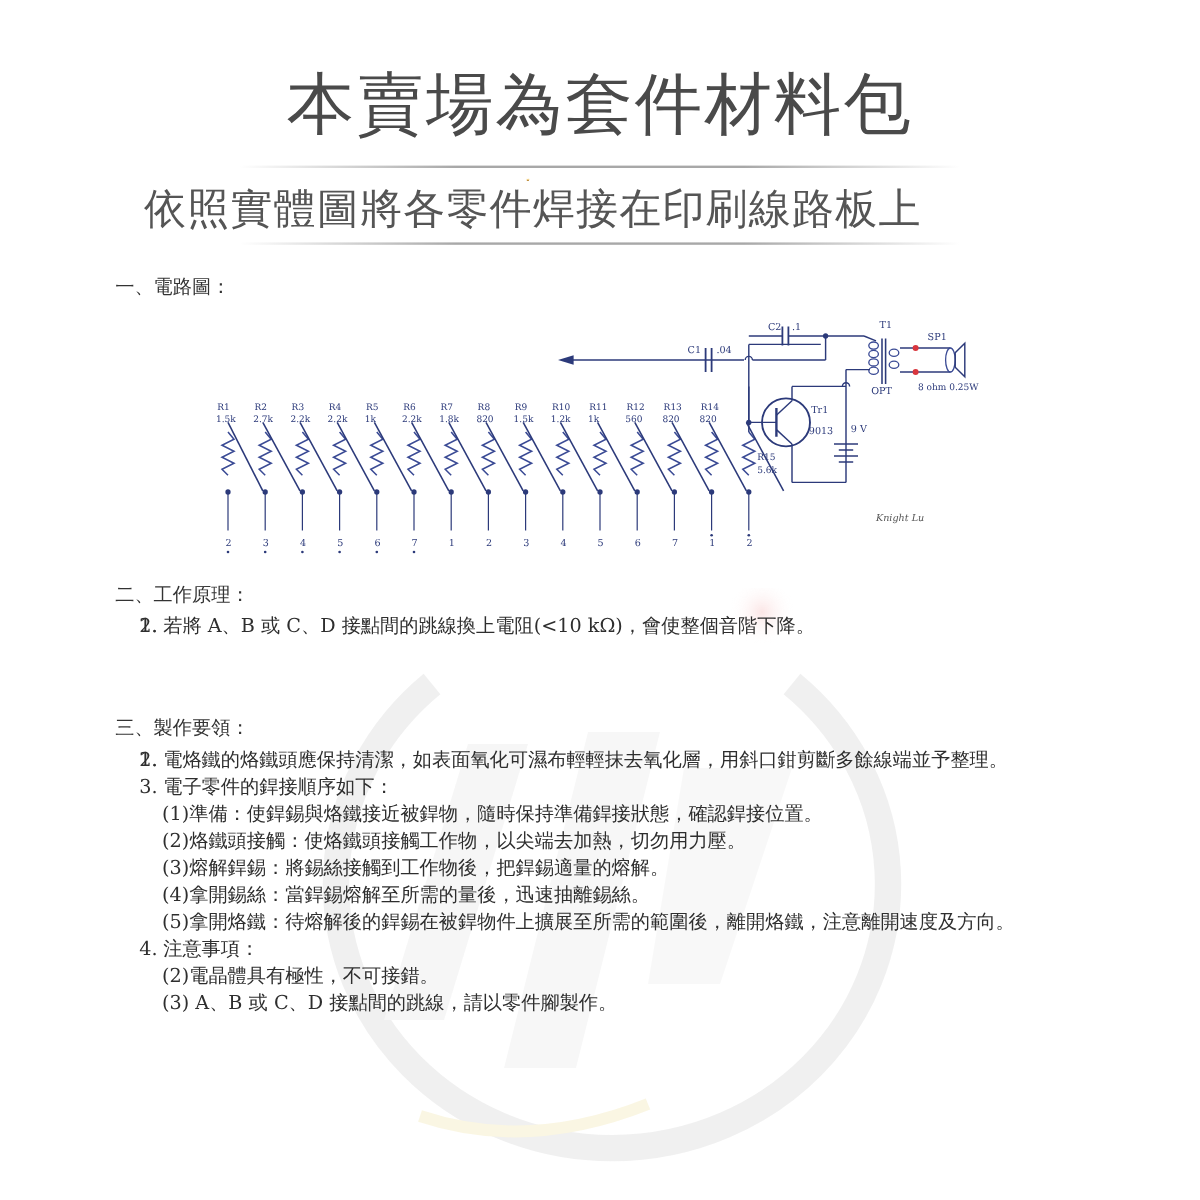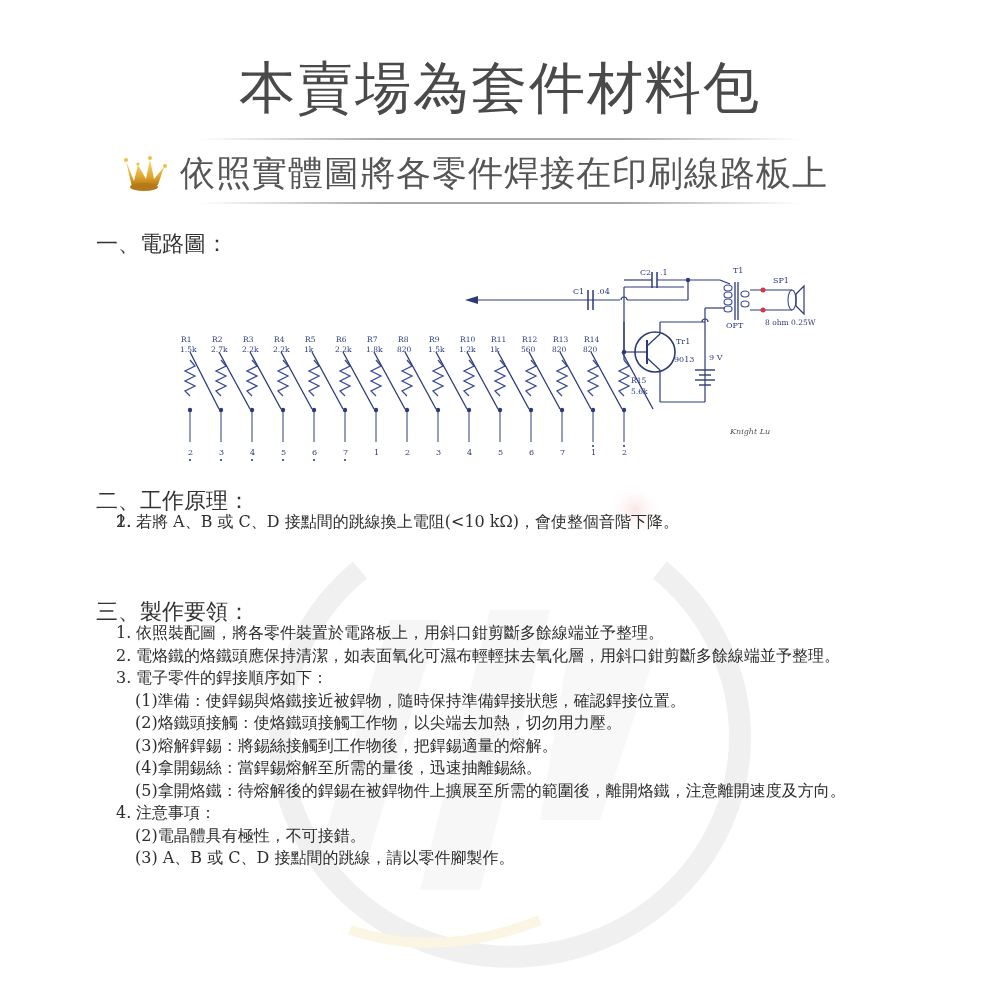--- a/index.html
+++ b/index.html
@@ -5,25 +5,25 @@
     html, body { margin: 0; padding: 0; background: #ffffff; }
     body { width: 1000px; height: 1000px; position: relative; overflow: hidden;
       font-family: "DejaVu Serif", "Liberation Serif", serif; color: #2a2a2a; }
     .page-title { position: absolute; left: 0; top: 48px; width: 1000px; text-align: center;
       font-family: "DejaVu Sans", "Liberation Sans", sans-serif; font-size: 56px; font-weight: 300;
       color: #4a4a4a; letter-spacing: 2px; line-height: 80px; }
     .sep { position: absolute; height: 2px;
       background: linear-gradient(to right, rgba(160,160,160,0), #a8a8a8 30%, #a8a8a8 70%, rgba(160,160,160,0)); }
     .sep-1 { left: 200px; top: 138px; width: 600px; }
     .sep-2 { left: 200px; top: 202px; width: 600px; }
-    .subtitle { position: absolute; left: 120px; top: 148px; height: 50px; display: flex; align-items: center; }
+    .subtitle { position: absolute; left: 120px; top: 148px; height: 50px; display: flex; align-items: center; flex-direction: column; }
     .crown { width: 52px; height: 44px; margin-right: 8px; }
     .subtitle-text { font-family: "DejaVu Sans", "Liberation Sans", sans-serif; font-size: 35px;
       color: #555; font-weight: 300; letter-spacing: 1px; }
-    .section-heading { position: absolute; font-size: 22px; color: #333;
+    .section-heading { position: absolute; font-size: 16px; color: #333;
       font-family: "DejaVu Sans", "Liberation Sans", sans-serif; }
     .sh-1 { left: 96px; top: 229px; }
     .sh-2 { left: 96px; top: 486px; }
     .sh-3 { left: 96px; top: 597px; }
     .schematic { position: absolute; left: 160px; top: 262px; width: 680px; height: 210px; }
     .text-block { position: absolute; left: 108px; font-size: 16px; line-height: 22.5px; color: #2e2e2e; }
     .tb-2 { top: 511px; width: 800px; }
     .tb-3 { top: 622px; width: 800px; }
     .item { position: relative; padding-left: 28px; }
     .item .num { position: absolute; left: 8px; top: 0; }
@@ -257,21 +257,20 @@
   <div class="item">
     <span class="num">2.</span>
     <span>若將 A、B 或 C、D 接點間的跳線換上電阻(&lt;10 kΩ)，會使整個音階下降。</span>
   </div>
 </div>
 
 <div class="section-heading sh-3">三、製作要領：</div>
 <div class="text-block tb-3">
   <div class="item">
     <span class="num">1.</span>
-    <span>依照裝配圖，將各零件裝置於電路板上，用斜口鉗剪斷多餘線端並予整理。</span>
   </div>
   <div class="item">
     <span class="num">2.</span>
     <span>電烙鐵的烙鐵頭應保持清潔，如表面氧化可濕布輕輕抹去氧化層，用斜口鉗剪斷多餘線端並予整理。</span>
   </div>
   <div class="item">
     <span class="num">3.</span>
     <span>電子零件的銲接順序如下：</span>
   </div>
   <div class="sub-wrap">(1)準備：使銲錫與烙鐵接近被銲物，隨時保持準備銲接狀態，確認銲接位置。</div>

